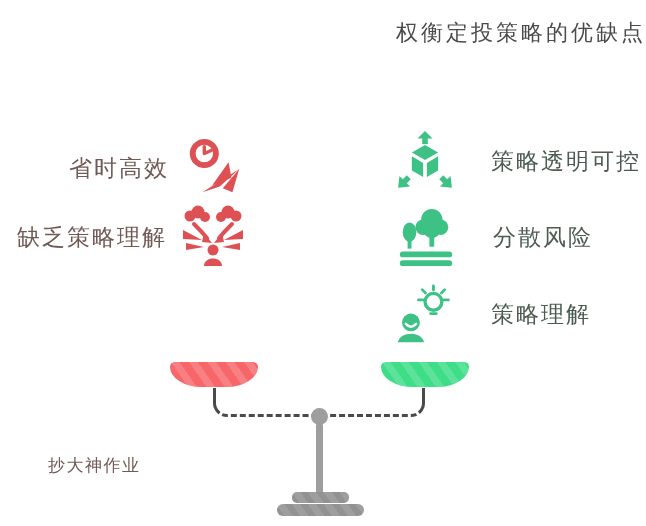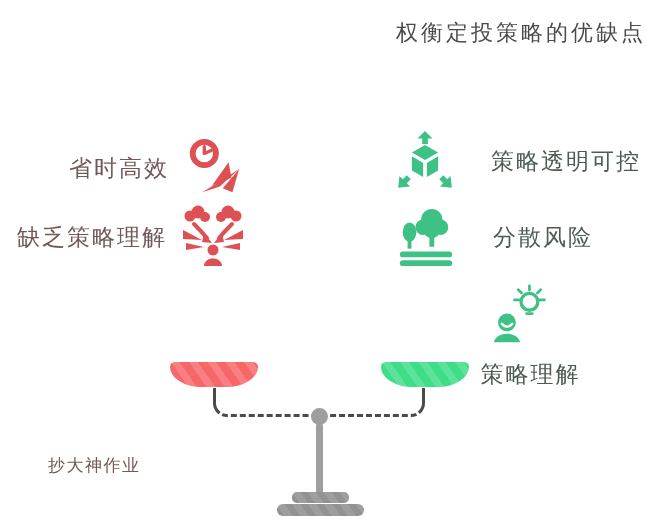--- a/index.html
+++ b/index.html
@@ -18,21 +18,21 @@
     font-size:22px;letter-spacing:3px;font-weight:500;color:var(--title-text);
   }
   .row{position:absolute;display:flex;align-items:center;}
   .row.left-side{left:0;width:245px;justify-content:flex-end;gap:14px;}
   .row.right-side{left:395px;width:251px;justify-content:flex-start;gap:16px;}
   .row-l1{top:137px;height:62px;}
   .row-l2{top:205px;height:64px;}
   .row-l3{top:283px;height:64px;}
   .row-r1{top:130px;height:62px;}
   .row-r2{top:205px;height:64px;}
-  .row-r3{top:283px;height:62px;flex-direction:column;}
+  .row-r3{top:283px;height:62px;}
   .item-label{font-size:23px;letter-spacing:2px;line-height:1.15;white-space:nowrap;}
   .left-side .item-label{color:var(--left-text);}
   .right-side .item-label{color:var(--right-text);margin-left:20px;}
   .icon{flex:0 0 auto;display:block;}
 
   
   .neg-f{fill:var(--negative);}
   .neg-s{stroke:var(--negative);fill:none;}
   .pos-f{fill:var(--positive);}
   .pos-s{stroke:var(--positive);fill:none;}

